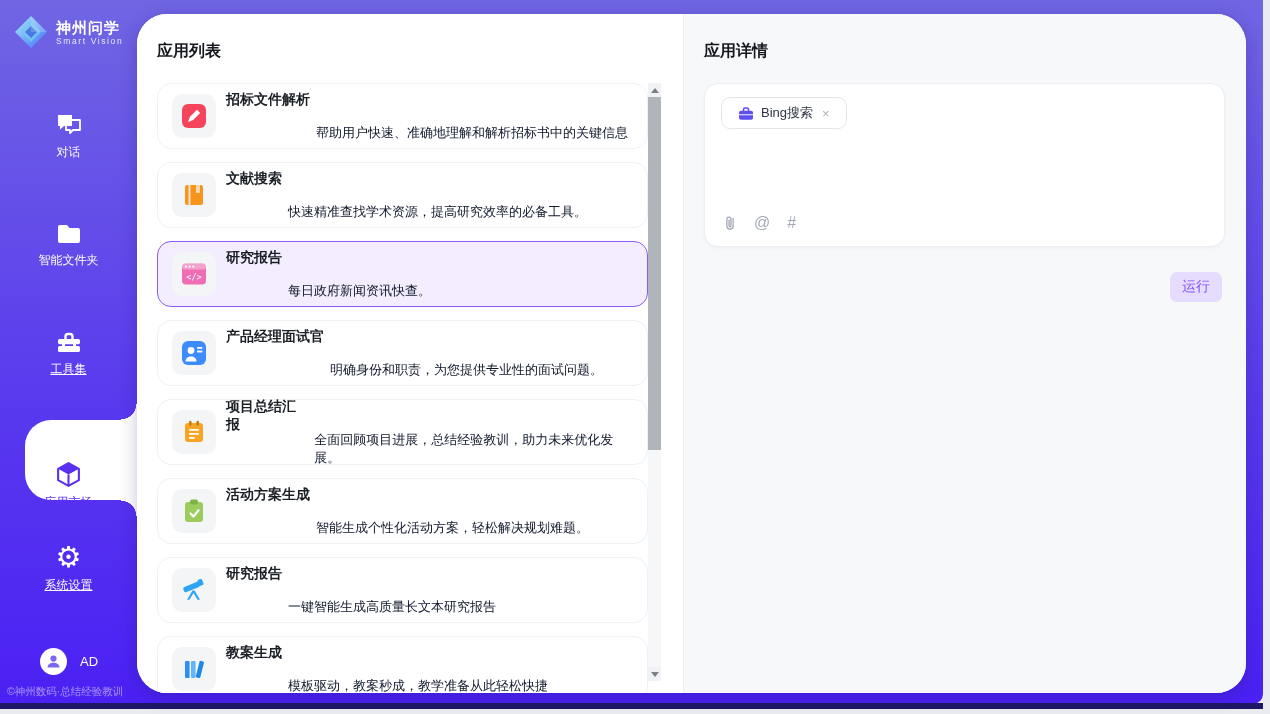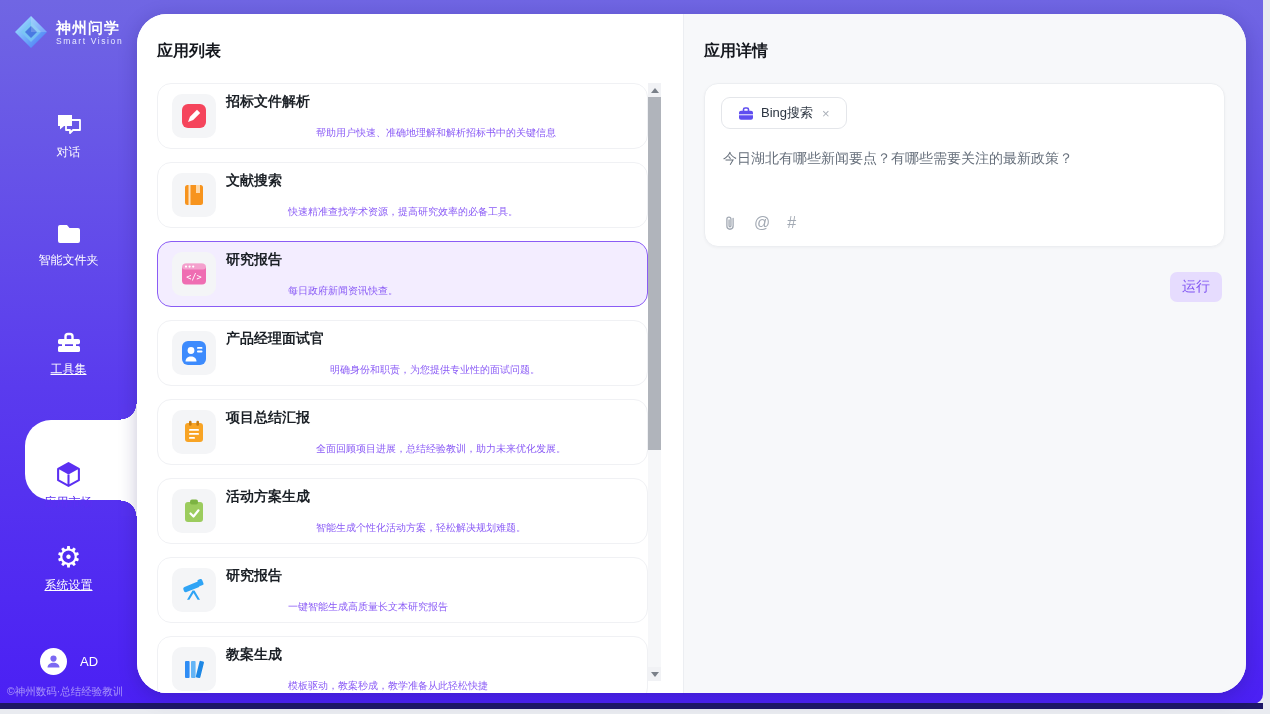--- a/index.html
+++ b/index.html
@@ -47,21 +47,21 @@
   
   .app-list{position:absolute;top:69px;left:20px;width:491px;}
   .app-item{
     height:66px;border:1px solid #f0f1f4;border-radius:14px;margin-bottom:13px;
     display:flex;align-items:center;padding:0 14px;background:#fff;box-sizing:border-box;cursor:pointer;
   }
   .app-item.selected{border:1.5px solid #8a5cf5;background:#f3edff;}
   .icon-wrap{width:44px;height:44px;border-radius:10px;background:#f4f5f7;display:flex;align-items:center;justify-content:center;margin-right:10px;flex:none;}
   .item-text{display:flex;flex-direction:row;gap:6px;}
   .item-title{font-size:14px;font-weight:bold;color:#1b2026;}
-  .item-desc{font-size:10px;color:#8b5cf6;margin-top:33px;}
+  .item-desc{font-size:13px;color:#0f172a;margin-top:33px;}
   
   .scrollbar{position:absolute;left:511px;top:69px;width:13px;height:598px;background:#f6f7f9;}
   .sb-up,.sb-down{position:absolute;left:0;width:13px;height:14px;display:flex;align-items:center;justify-content:center;background:#f1f2f5;}
   .sb-up{top:0;}.sb-down{bottom:0;}
   .tri-up{width:0;height:0;border-left:4px solid transparent;border-right:4px solid transparent;border-bottom:5px solid #7a8089;}
   .tri-down{width:0;height:0;border-left:4px solid transparent;border-right:4px solid transparent;border-top:5px solid #7a8089;}
   .sb-thumb{position:absolute;left:0;top:14px;width:13px;height:353px;background:#b0b4bb;}
   
   .detail-card{
     position:absolute;top:69px;left:20px;width:519px;height:162px;background:#fff;
@@ -316,21 +316,20 @@
         <div class="chip">
           <svg width="16" height="15" viewBox="0 0 16 15">
             <path d="M5.5 5V3.6A1.6 1.6 0 017.1 2h1.8a1.6 1.6 0 011.6 1.6V5" fill="none" stroke="#5f4ef0" stroke-width="1.6"></path>
             <rect x="1" y="4.8" width="14" height="9" rx="2" fill="#5f4ef0"></rect>
             <rect x="1" y="8.2" width="14" height="1.1" fill="#fff" opacity="0.85"></rect>
           </svg>
           <span class="chip-label">Bing搜索</span>
           <span class="chip-close">×</span>
         </div>
 
-        <div class="query-text" role="textbox">今日湖北有哪些新闻要点？有哪些需要关注的最新政策？</div>
 
         <div class="toolbar">
           <svg width="14" height="18" viewBox="0 0 18 22">
             <path d="M13 5v10a4 4 0 01-8 0V6a2.6 2.6 0 015.2 0v8.6a1.2 1.2 0 01-2.4 0V7" fill="none" stroke="#a3aab4" stroke-width="1.7" stroke-linecap="round"></path>
           </svg>
           <span class="tb-glyph">@</span>
           <span class="tb-glyph">#</span>
         </div>
       </div>
 

